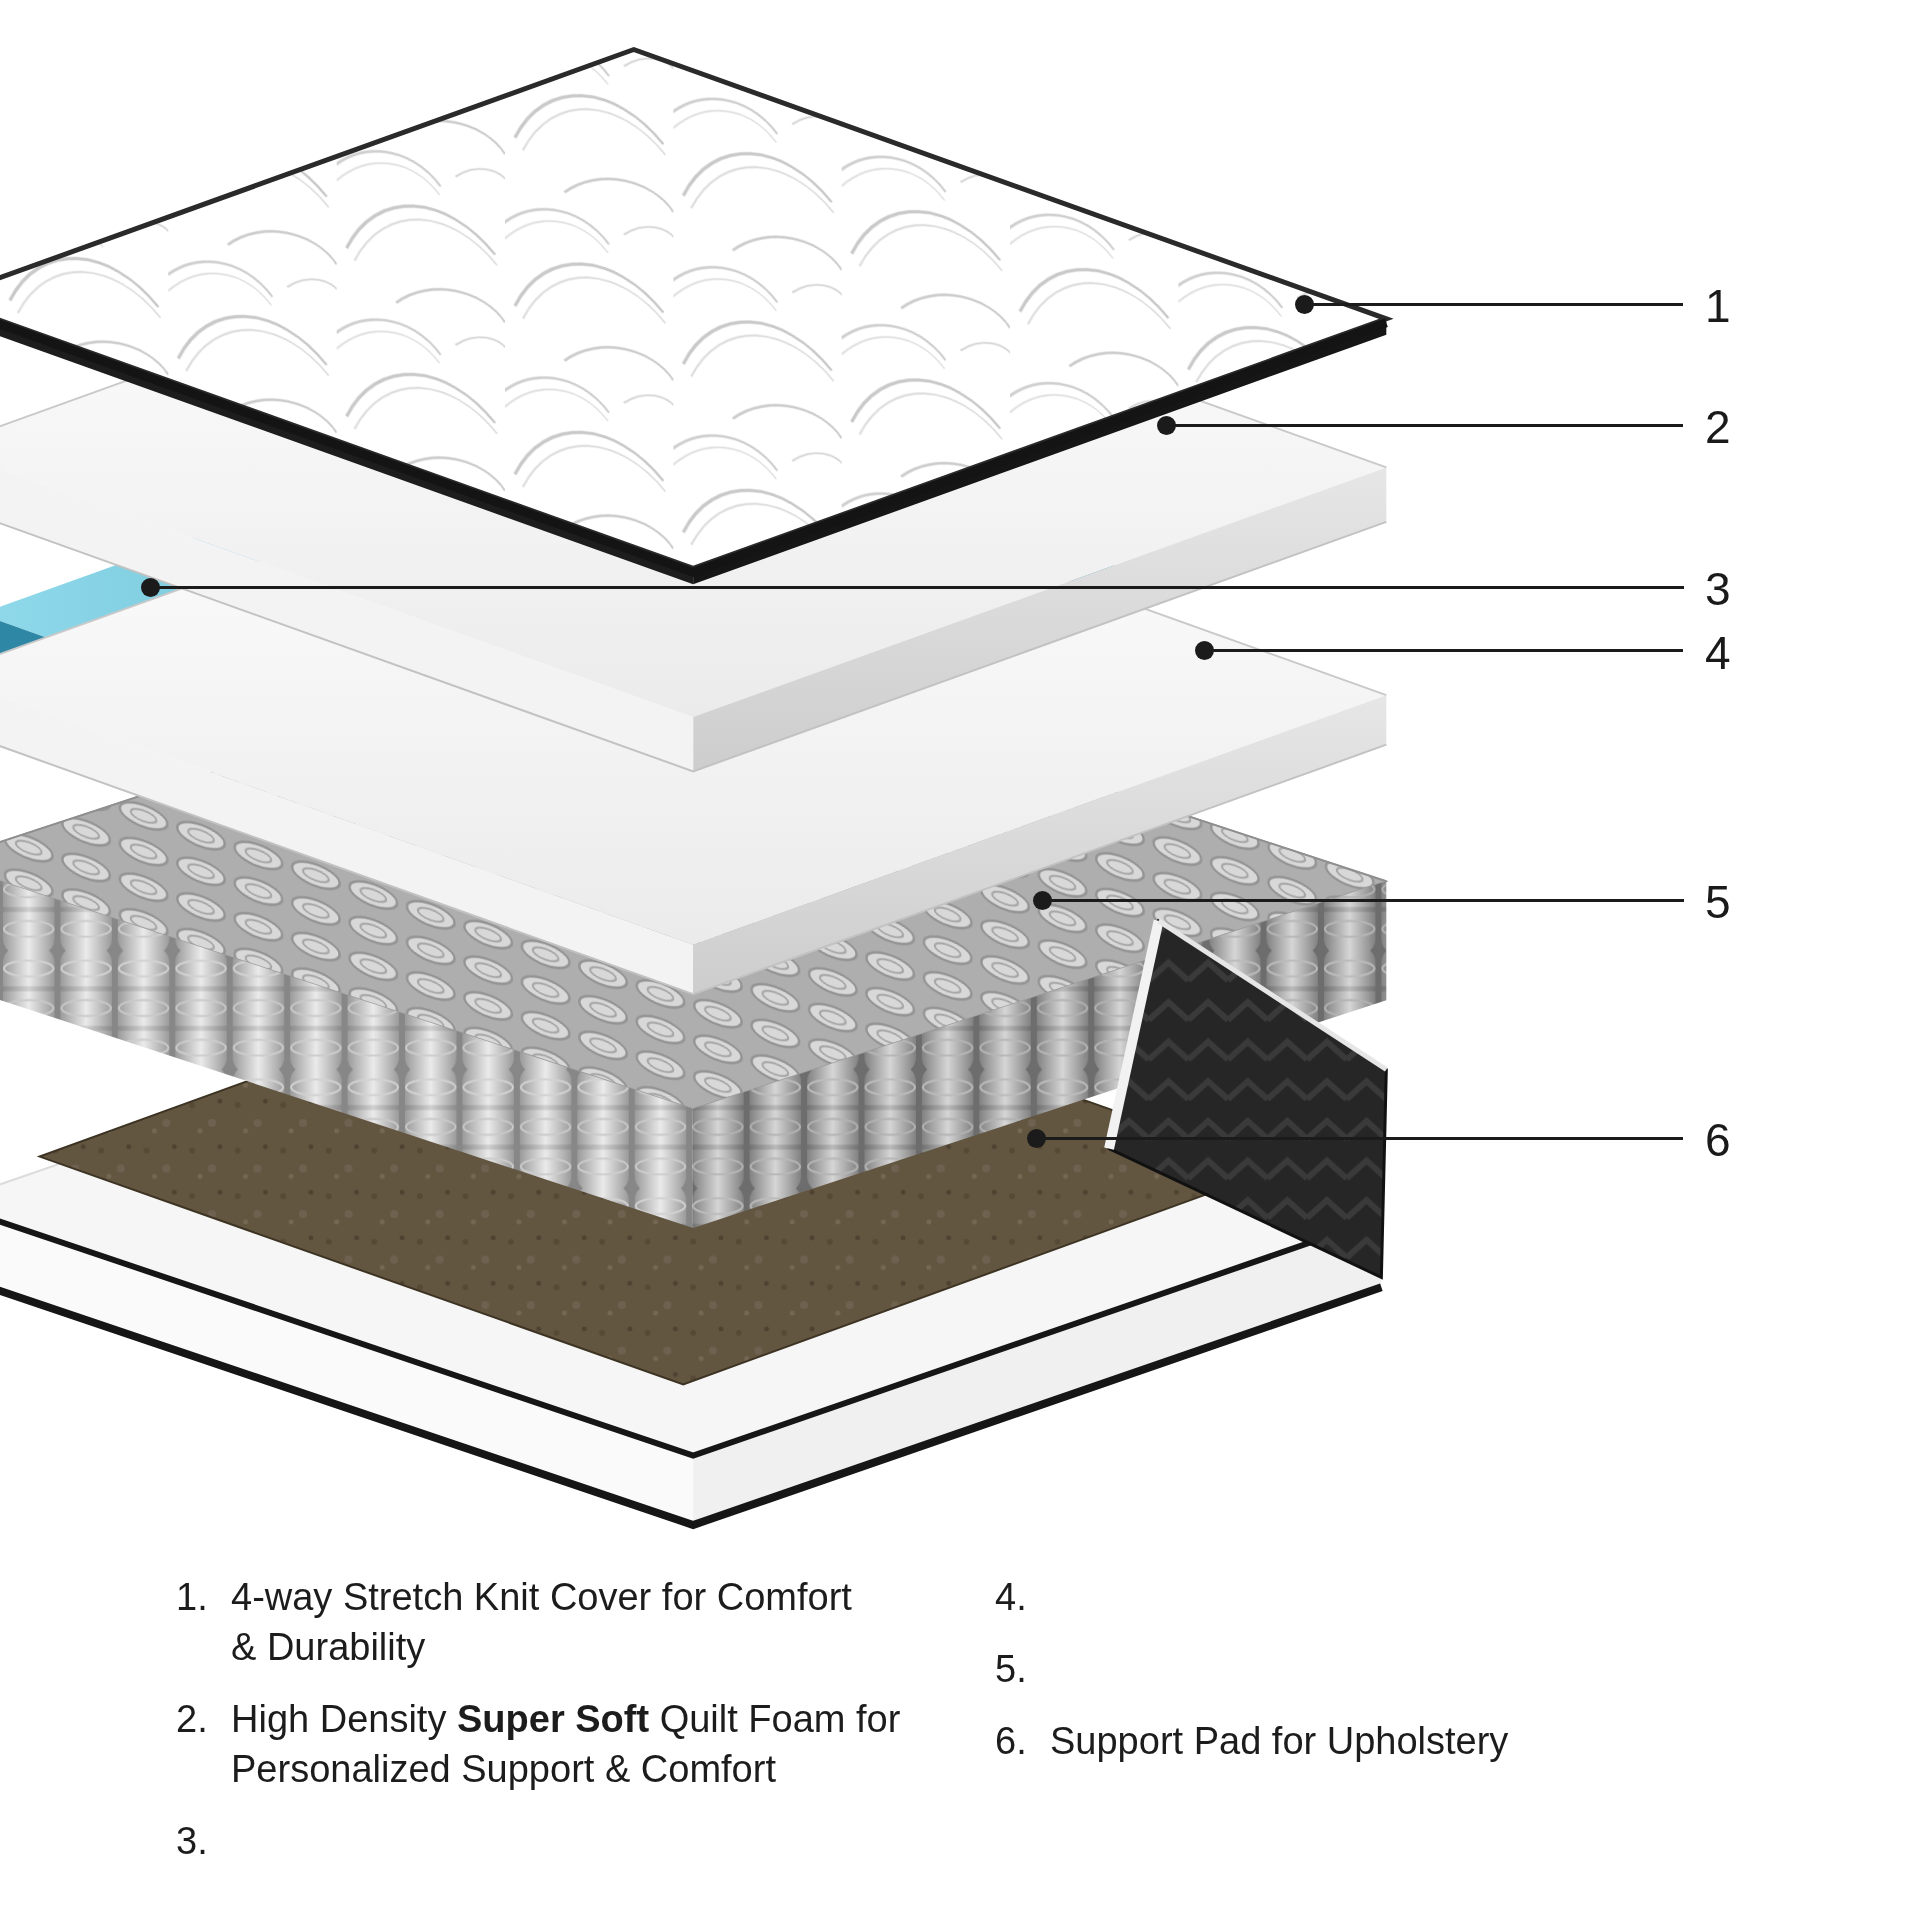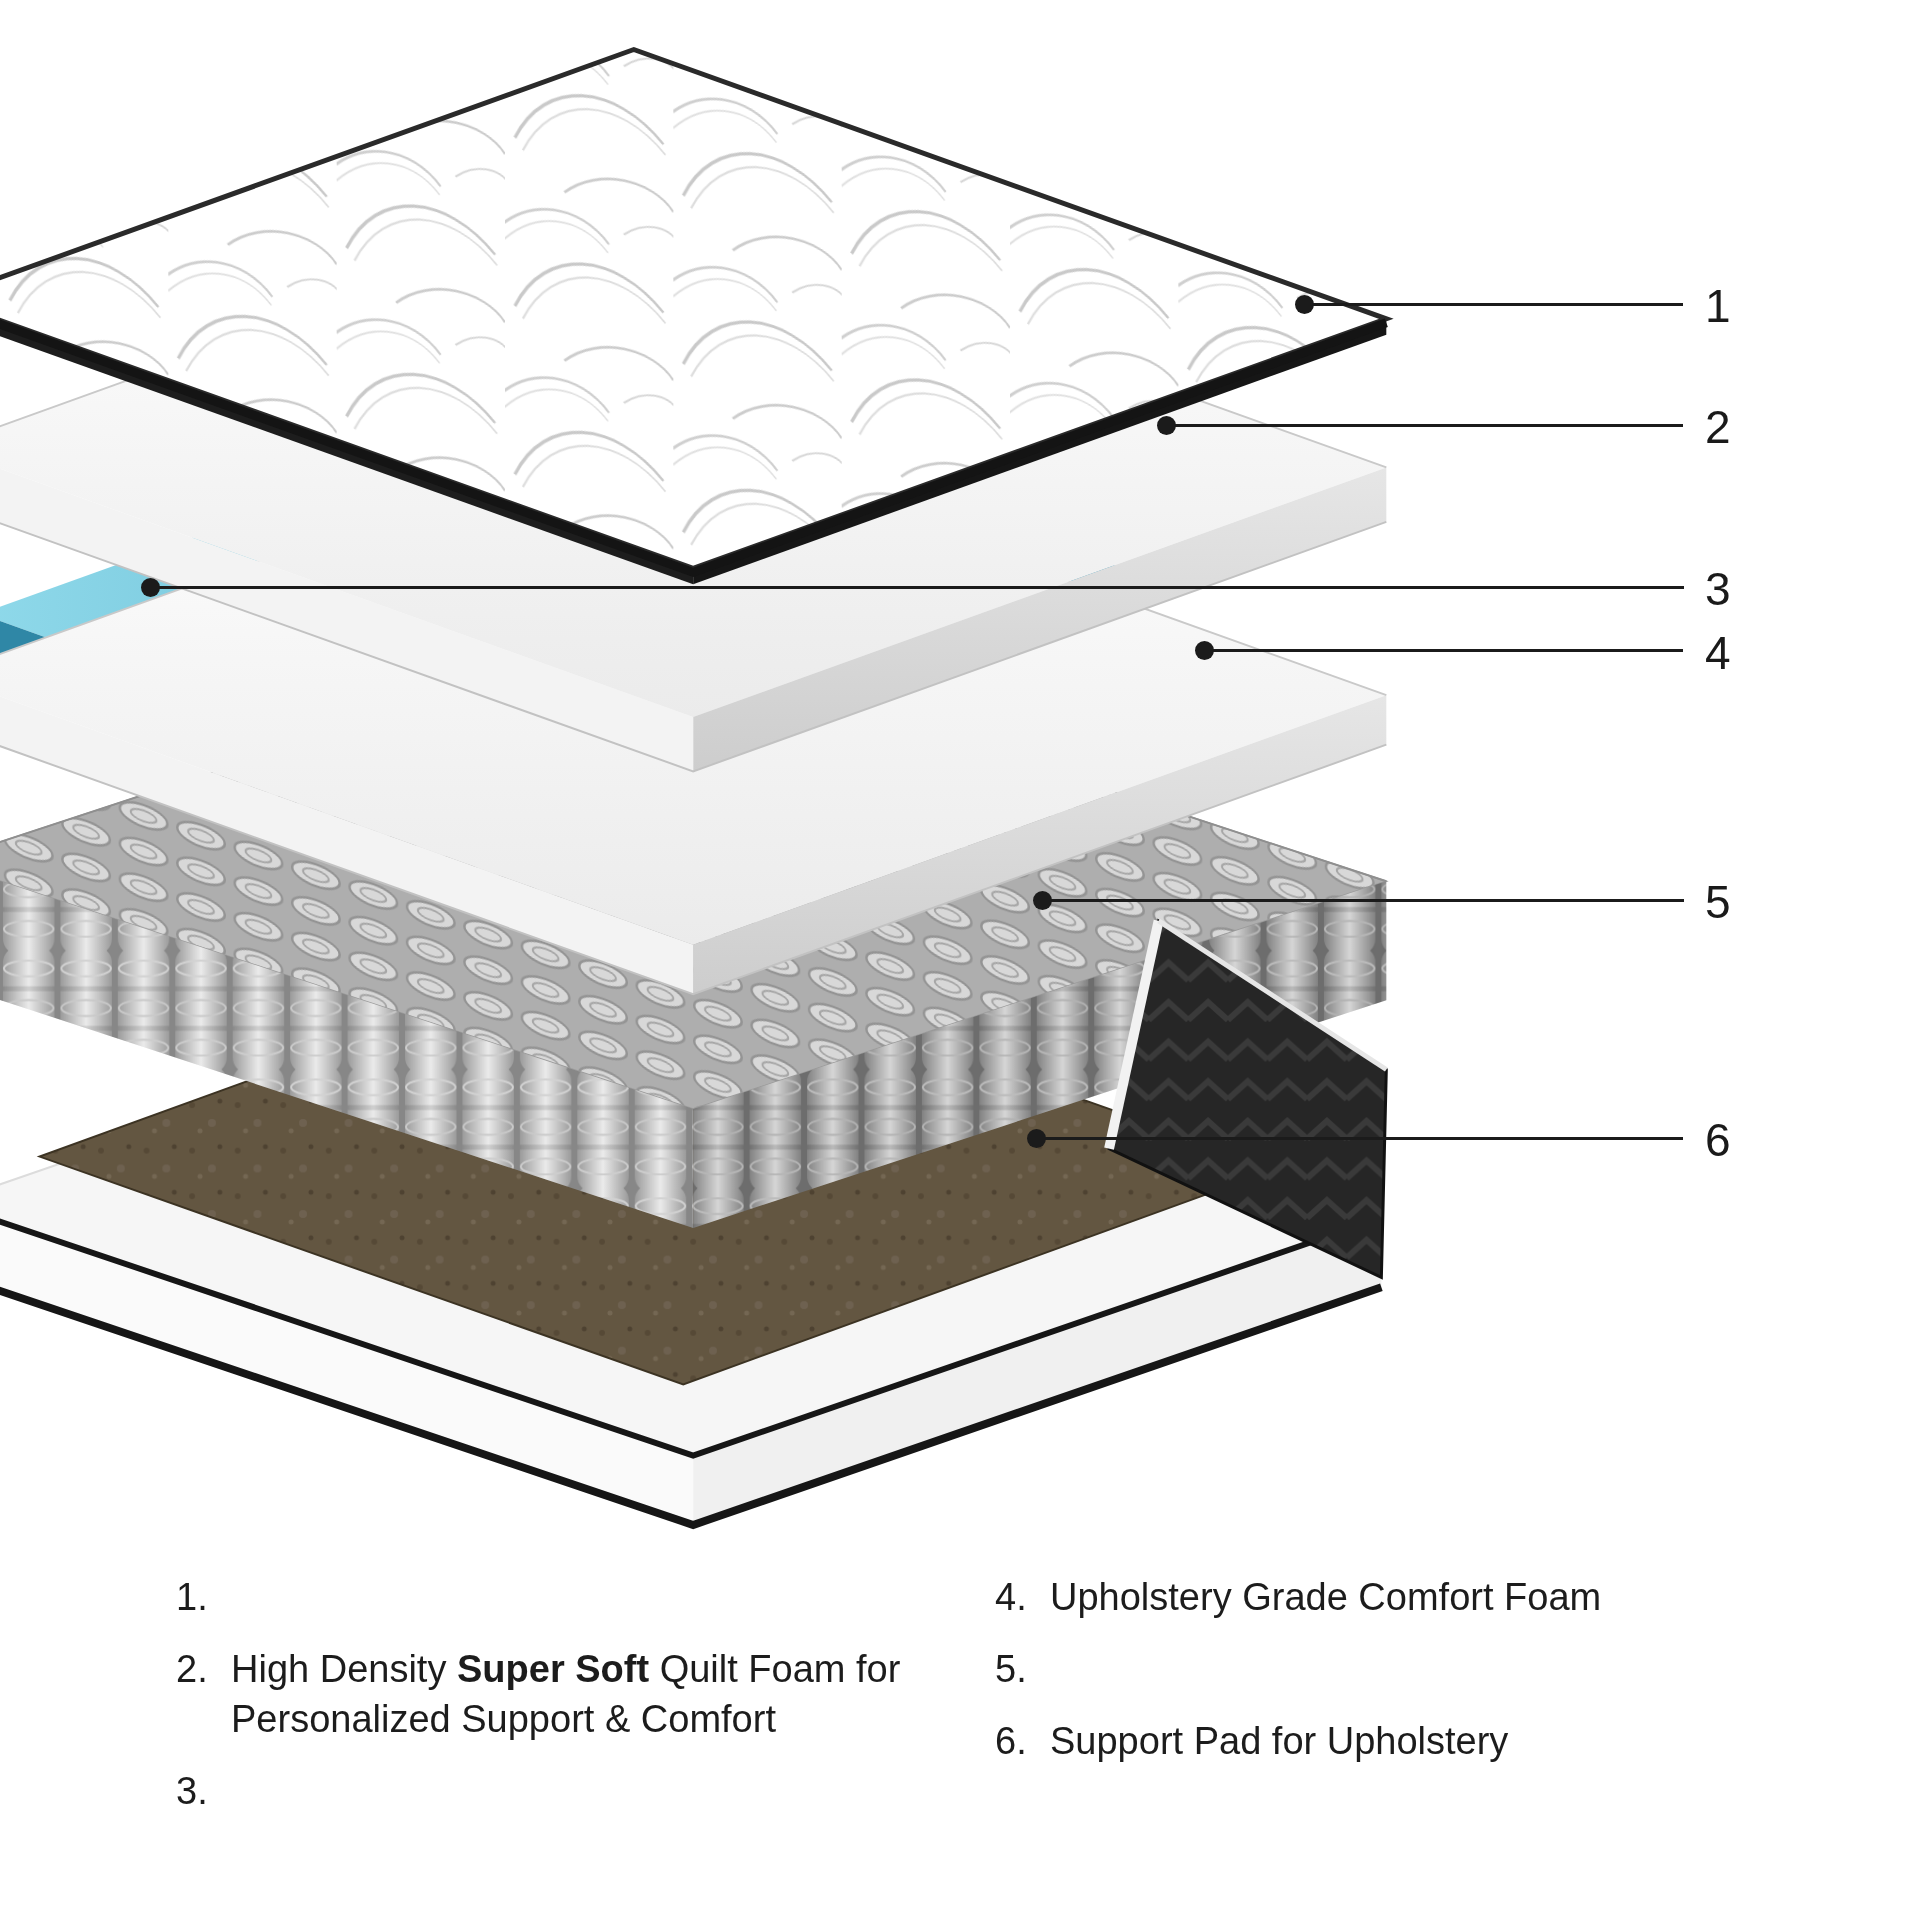--- a/index.html
+++ b/index.html
@@ -165,35 +165,36 @@
   <div class="cnum n1">1</div>
   <div class="cnum n2">2</div>
   <div class="cnum n3">3</div>
   <div class="cnum n4">4</div>
   <div class="cnum n5">5</div>
   <div class="cnum n6">6</div>
 
   <div class="legend-col col-left">
     <div class="legend-item">
       <span class="li-num">1.</span>
+      <div class="li-text">4-way Stretch Knit Cover for Comfort
+&amp; Durability</div>
     </div>
     <div class="legend-item">
       <span class="li-num">2.</span>
       <div class="li-text"><span>High Density </span><b>Super Soft</b><span> Quilt Foam for
 Personalized Support &amp; Comfort</span></div>
     </div>
     <div class="legend-item">
       <span class="li-num">3.</span>
     </div>
   </div>
 
   <div class="legend-col col-right">
     <div class="legend-item">
       <span class="li-num">4.</span>
-      <div class="li-text">Upholstery Grade Comfort Foam</div>
     </div>
     <div class="legend-item">
       <span class="li-num">5.</span>
     </div>
     <div class="legend-item">
       <span class="li-num">6.</span>
       <div class="li-text">Support Pad for Upholstery</div>
     </div>
   </div>
 

